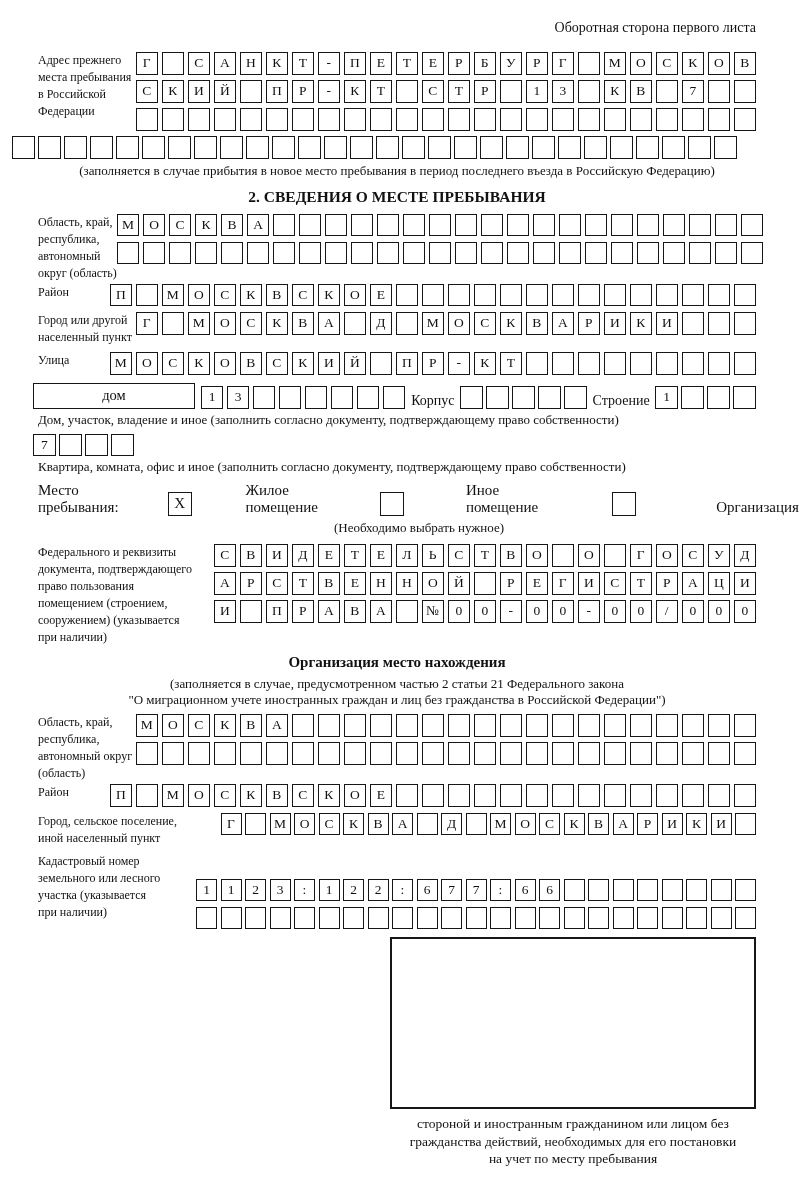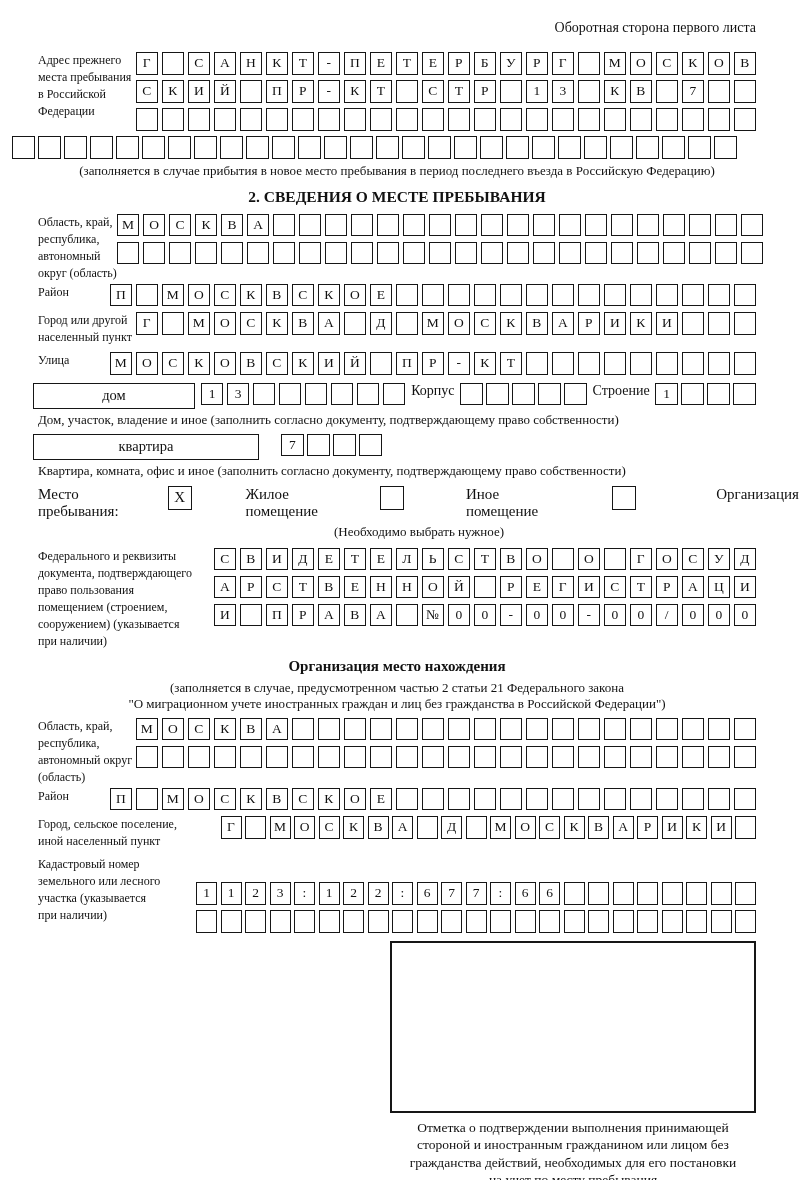--- a/index.html
+++ b/index.html
@@ -20,21 +20,21 @@
   .cell{
     width:22.5px;height:22.5px;box-sizing:border-box;flex:none;
     border:1.5px solid #161616;background:#fff;
     font-size:13.5px;line-height:19.5px;text-align:center;
   }
   .sm .cell{width:21px;}
   .note{font-size:13px;line-height:16px;}
   .center{text-align:center;}
   .h2{font-weight:bold;font-size:15.5px;text-align:center;margin:9px 0 8px;}
   .h3{font-weight:bold;font-size:15px;text-align:center;margin:8px 0 5px;}
-  .inlrow{display:flex;align-items:flex-start;}
+  .inlrow{display:flex;align-items:flex-end;}
   .namedbox{box-sizing:border-box;border:1.8px solid #161616;height:26px;line-height:22px;text-align:center;font-size:14.5px;flex:none;background:#fff;}
   .inl{font-size:14px;white-space:nowrap;}
   .chk{width:24px;height:24px;box-sizing:border-box;border:1.6px solid #161616;text-align:center;font-size:15px;line-height:20px;flex:none;background:#fff;}
   .stay{font-size:15px;}
   .confirm{width:366px;margin-left:auto;margin-top:8px;}
   .confirm-box{box-sizing:border-box;border:2px solid #161616;width:366px;height:172px;background:#fff;}
   .confirm-note{font-size:13.5px;line-height:17.5px;text-align:center;margin-top:6px;}
   .mb0{margin-bottom:0;}
 </style>
 </head>
@@ -354,21 +354,20 @@
   <div class="cellrow">
       <span class="cell">1</span>
       <span class="cell"></span>
       <span class="cell"></span>
       <span class="cell"></span>
     </div>
 </div>
 <div class="note">Дом, участок, владение и иное (заполнить согласно документу, подтверждающему право собственности)</div>
 
 <div class="inlrow" style="margin:6px 0 3px -5px;gap:22px;">
-  <div class="namedbox" style="width:226px;">квартира</div>
   <div class="cellrow">
       <span class="cell">7</span>
       <span class="cell"></span>
       <span class="cell"></span>
       <span class="cell"></span>
     </div>
 </div>
 <div class="note">Квартира, комната, офис и иное (заполнить согласно документу, подтверждающему право собственности)</div>
 
 <div class="inlrow stay" style="margin-top:7px;gap:40px;">
@@ -654,18 +653,17 @@
         <span class="cell"></span>
         <span class="cell"></span>
         <span class="cell"></span>
       </div>
   </div>
 </div>
 
 <div class="confirm">
   <div class="confirm-box"></div>
   <div class="confirm-note">
-    <div>Отметка о подтверждении выполнения принимающей</div>
     <div>стороной и иностранным гражданином или лицом без</div>
     <div>гражданства действий, необходимых для его постановки</div>
     <div>на учет по месту пребывания</div>
   </div>
 </div>
 
 </body></html>

